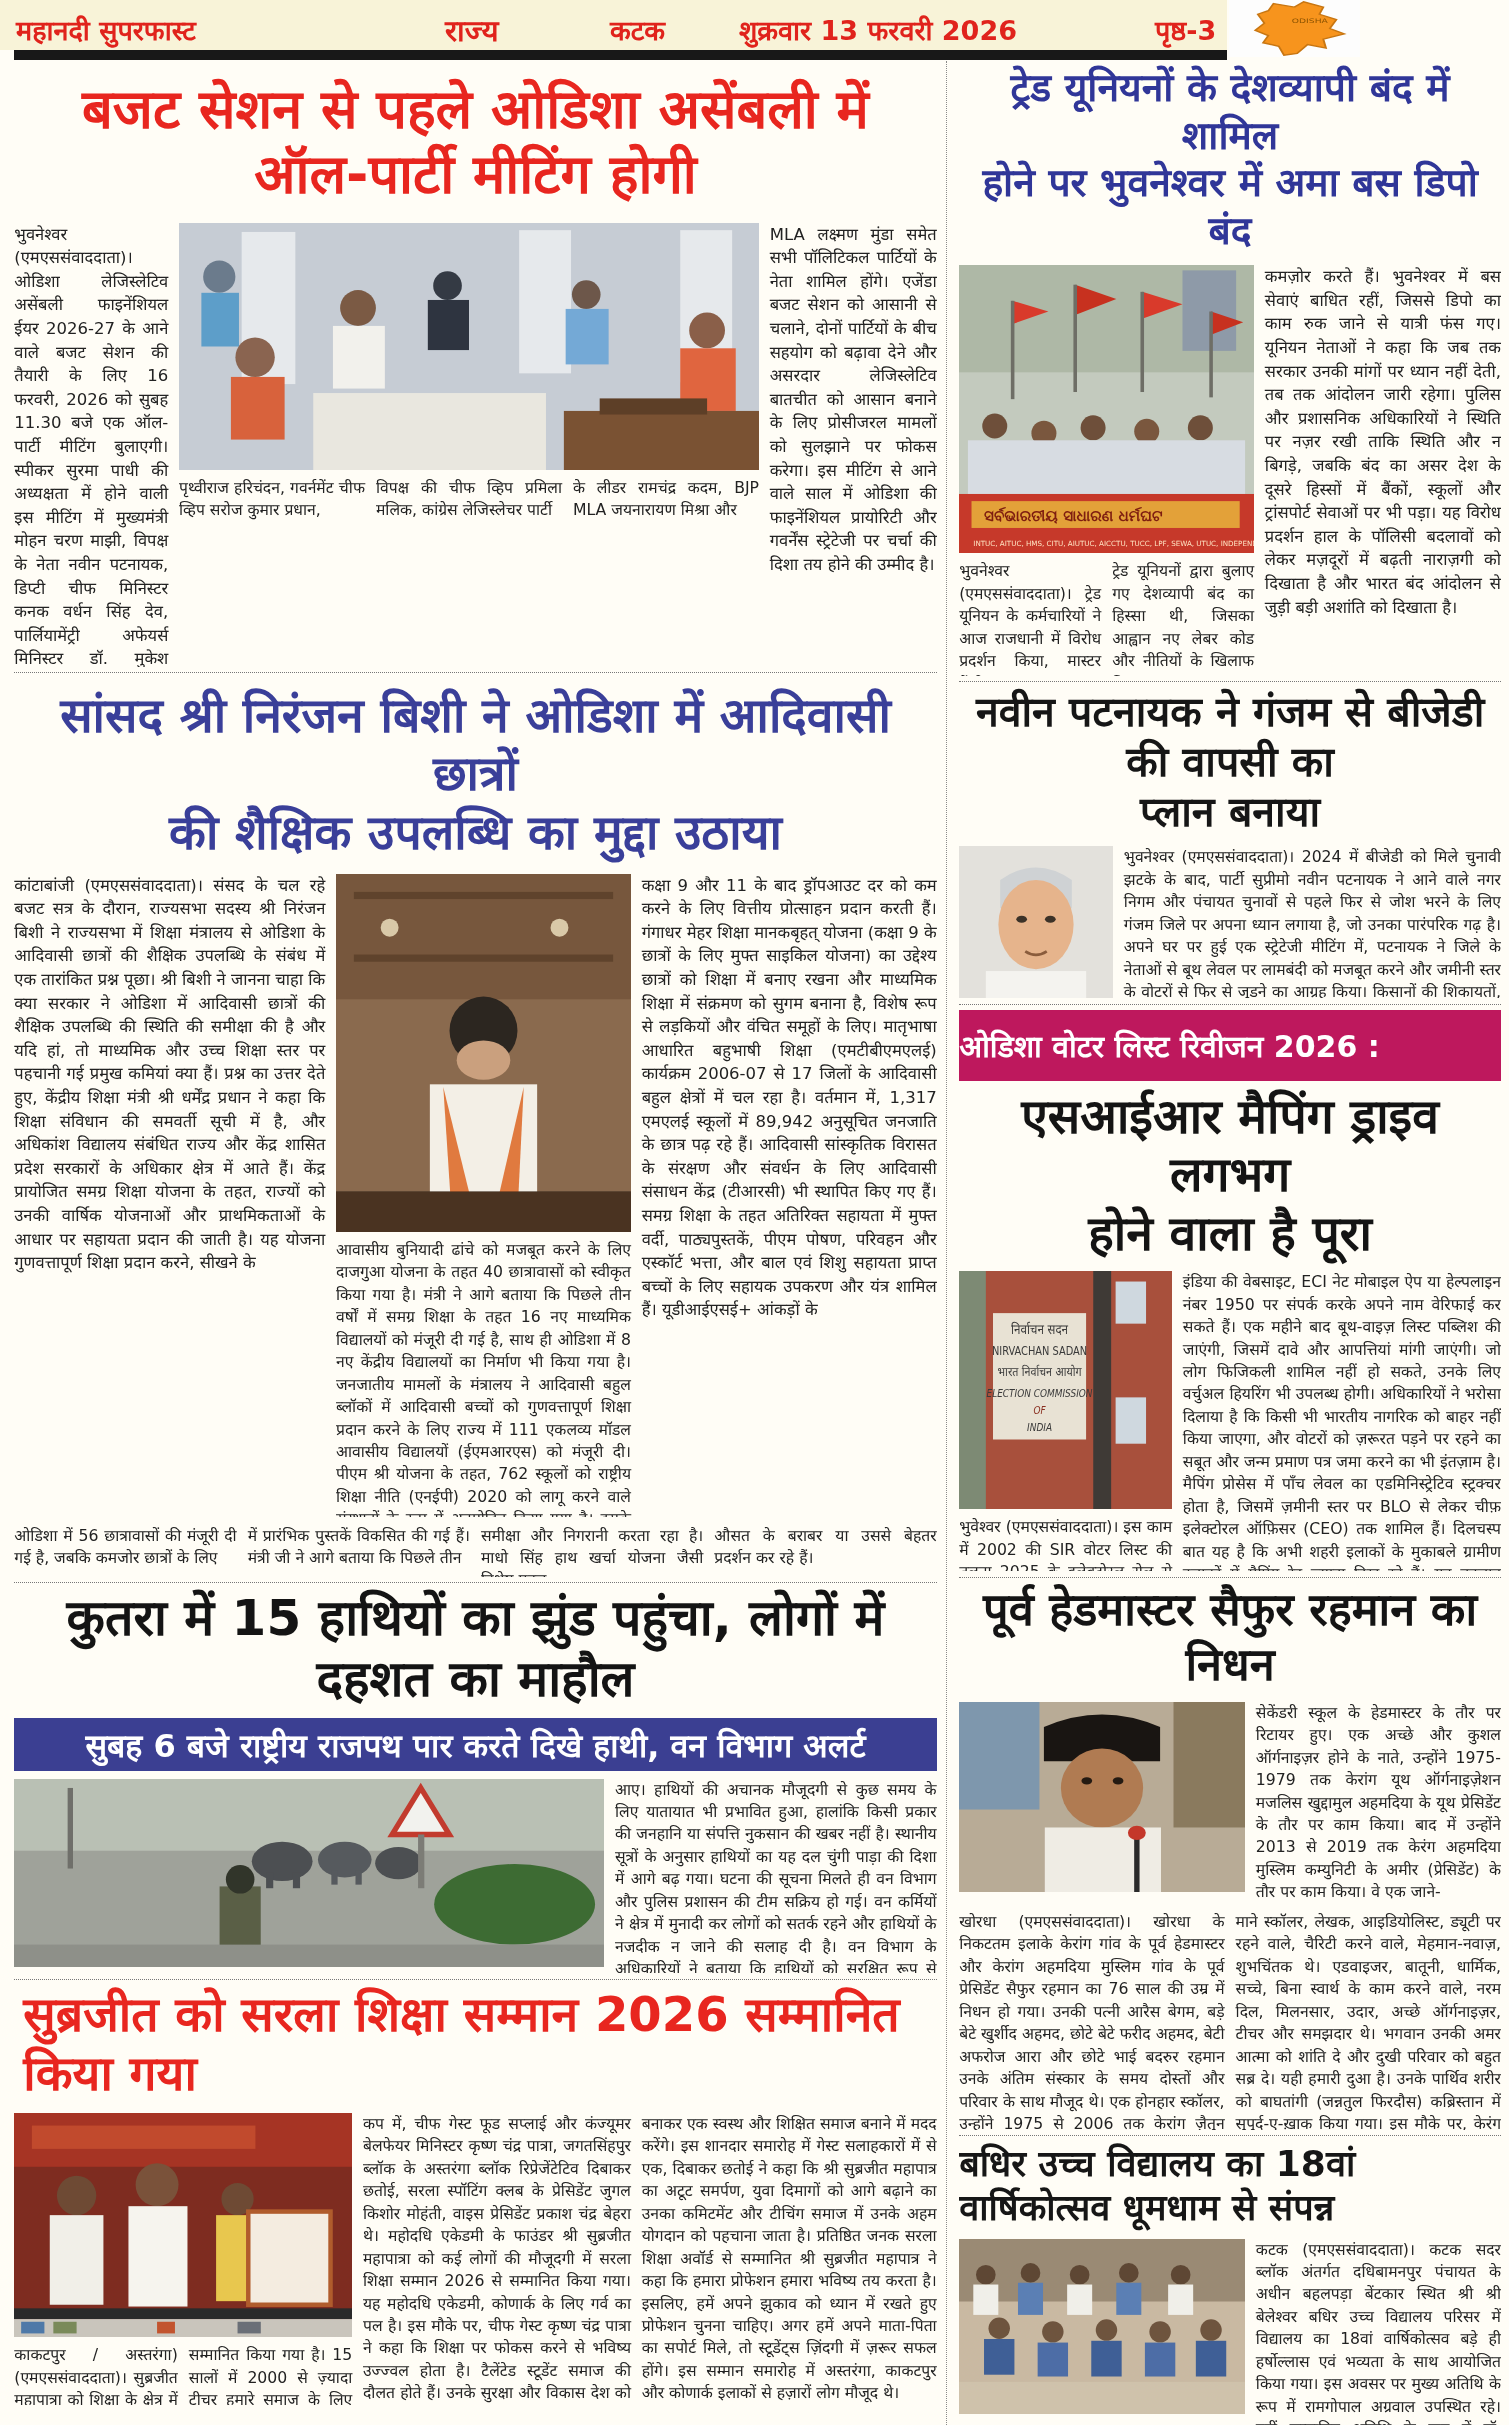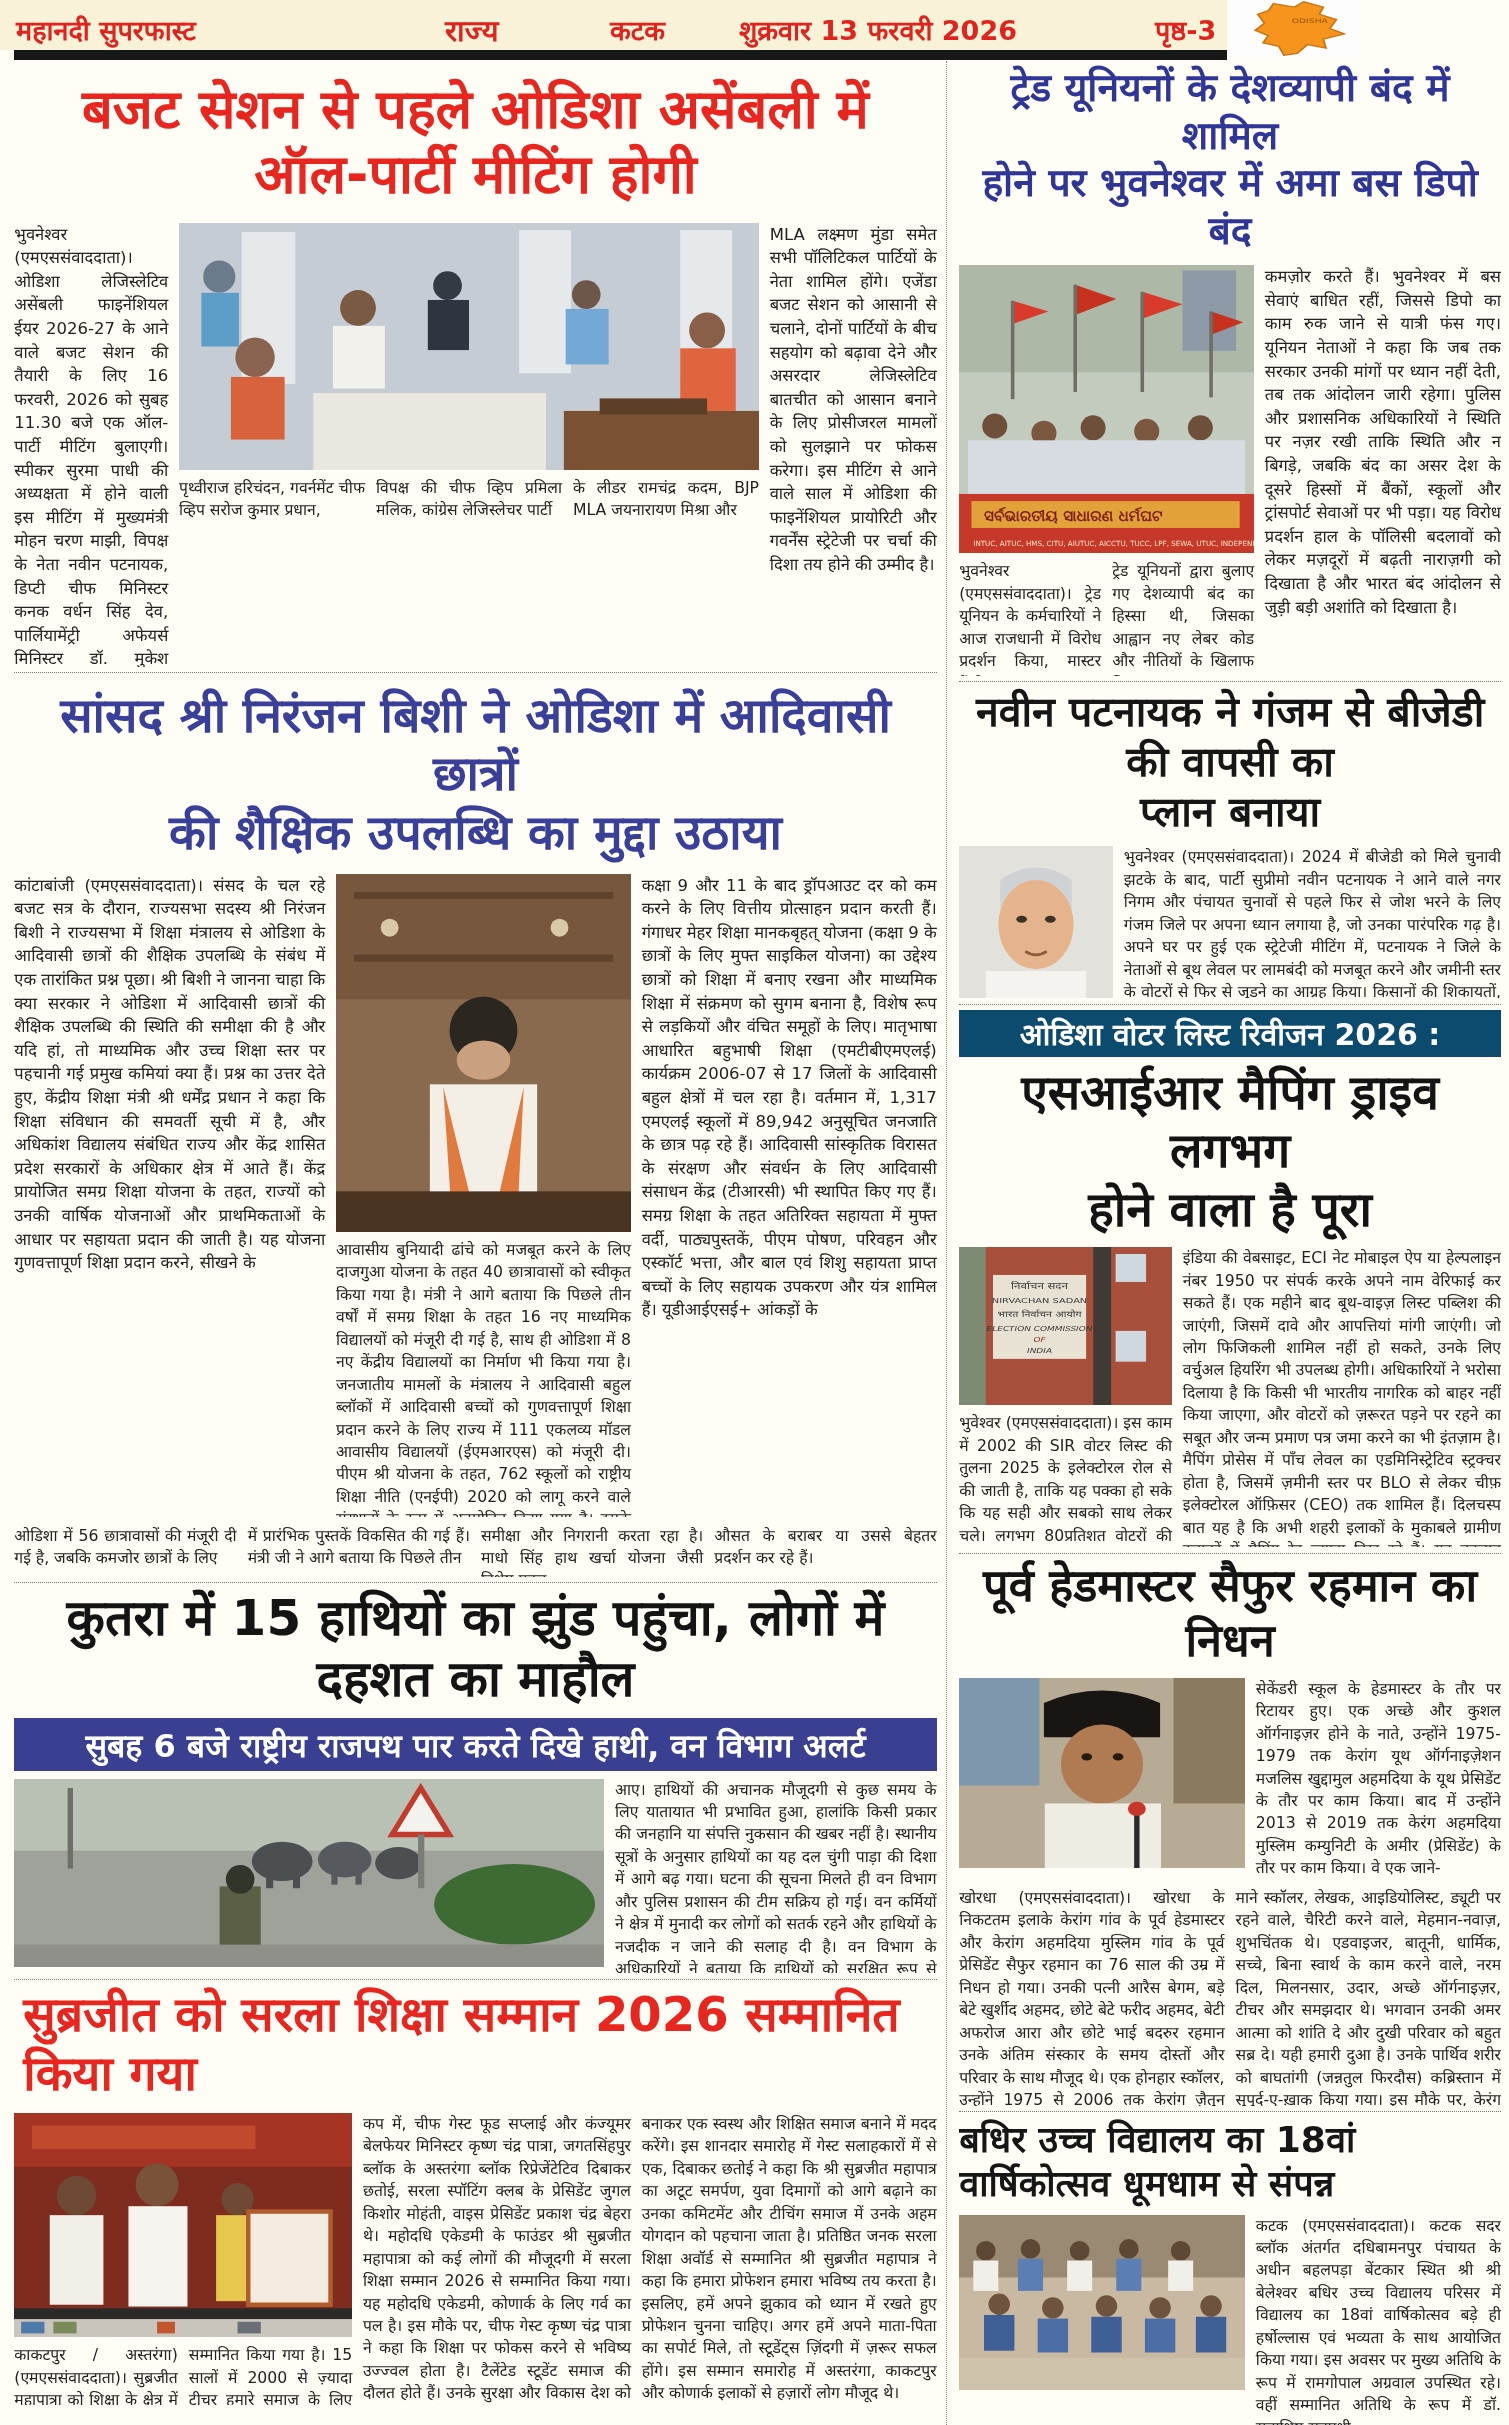--- a/index.html
+++ b/index.html
@@ -28,21 +28,21 @@
 
   
   .bt { font-size: 16.5px; line-height: 1.43; text-align: justify; color: #222; }
   .bt-sm { font-size: 15.7px; }
   .hl { font-weight: bold; text-align: center; line-height: 1.22; }
   .hl-red { color: #e8261f; font-size: 54px; }
   .hl-blue { color: #303698; font-size: 39px; }
   .hl-blue-big { color: #3a3f99; font-size: 48px; }
   .hl-black { color: #161616; font-size: 41px; }
   .hl-black-big { color: #141414; font-size: 48px; }
-  .banner-red { background: #0c4a6e; color: #fff; font-weight: bold; font-size: 30px; text-align: center; padding: 3px 0; }
+  .banner-red { background: #be185d; color: #fff; font-weight: bold; font-size: 30px; padding: 15px 0; }
   .banner-blue { background: #3b3f92; color: #fff; font-weight: bold; font-size: 32px; text-align: center; padding: 5.4px 0; margin: 7.2px 0; }
 
   
   .photo { position: relative; overflow: hidden; background: #cfcfcf; }
   .photo svg { display: block; width: 100%; height: 100%; }
 
   
   .row { display: flex; gap: 10.7px; }
   .minirow { display: flex; gap: 11px; margin-top: 7.2px; }
   .minirow > div { flex: 1; }
@@ -311,21 +311,21 @@
 
       <div class="banner-red">ओडिशा वोटर लिस्ट रिवीजन 2026 :</div>
 
       <div class="art" style="height:490px;">
         <div class="hl hl-black-big" style="margin-top:5.4px;">
           <div>एसआईआर मैपिंग ड्राइव लगभग</div>
           <div>होने वाला है पूरा</div>
         </div>
         <div class="row" style="margin-top:9px;">
           <div style="width:213px;">
-            <div class="photo" style="width:213px;height:158px;">
+            <div class="photo" style="width:213px;height:238px;">
               <svg viewBox="0 0 238 226" preserveAspectRatio="none">
                 <rect width="238" height="226" fill="#a8503c"></rect>
                 <rect x="0" y="0" width="30" height="226" fill="#7d8a74"></rect>
                 <rect x="150" y="0" width="20" height="226" fill="#3f3a36"></rect>
                 <rect x="175" y="10" width="34" height="40" fill="#cfd8df"></rect>
                 <rect x="175" y="120" width="34" height="44" fill="#cfd8df"></rect>
                 <rect x="38" y="40" width="104" height="120" fill="#e8e2d4"></rect>
                 <text x="90" y="60" font-size="13" text-anchor="middle" fill="#3a3a3a">निर्वाचन सदन</text>
                 <text x="90" y="80" font-size="11" text-anchor="middle" fill="#3a3a3a">NIRVACHAN SADAN</text>
                 <text x="90" y="100" font-size="12" text-anchor="middle" fill="#3a3a3a">भारत निर्वाचन आयोग</text>

